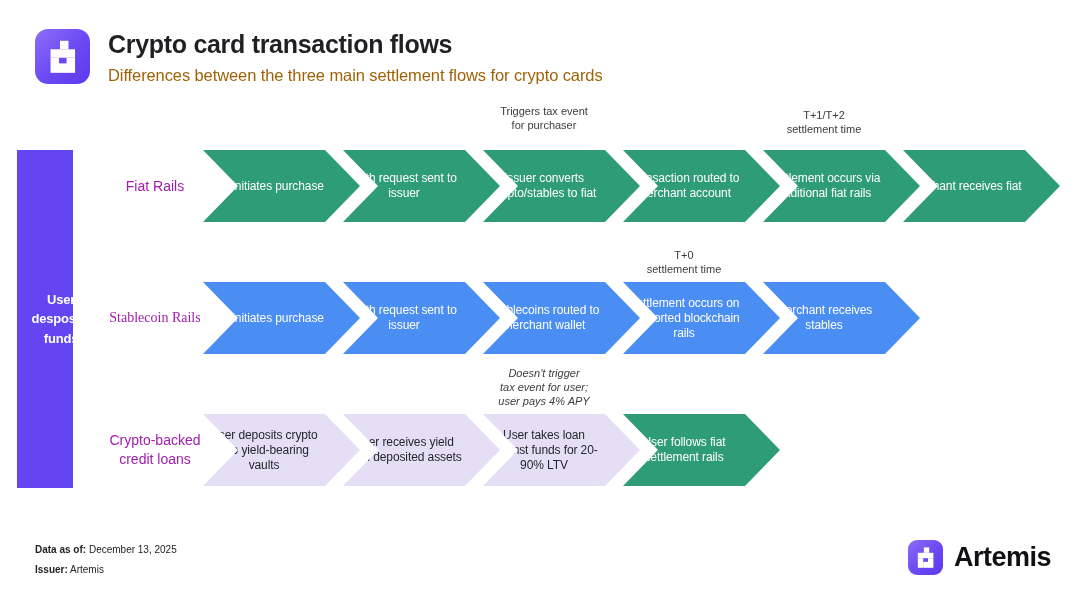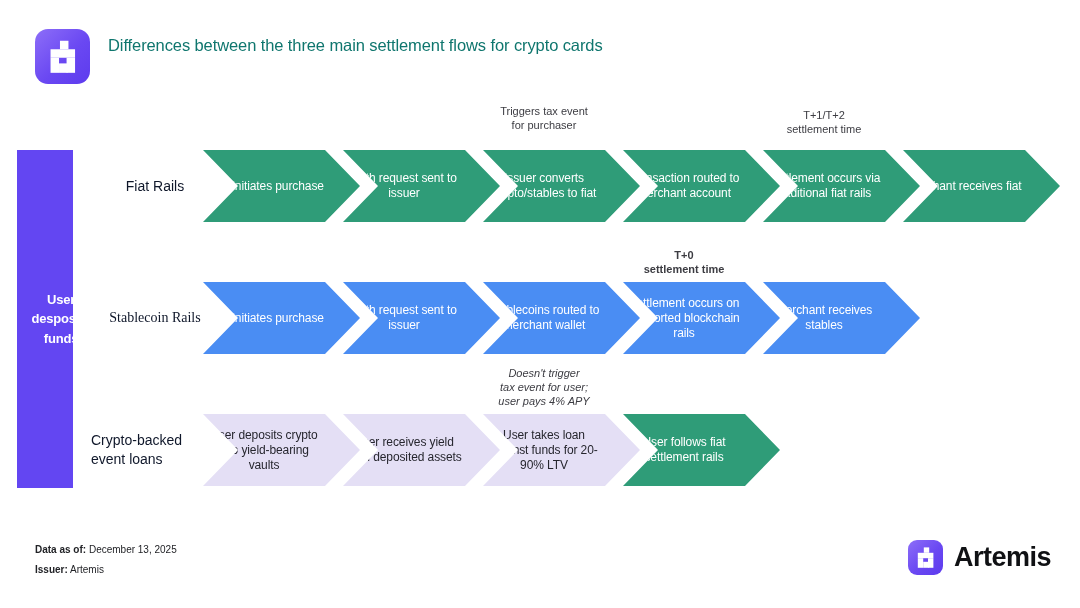--- a/index.html
+++ b/index.html
@@ -20,39 +20,39 @@
     display: flex; align-items: center; justify-content: center;
     flex: 0 0 auto;
   }
   .logo svg { width: 72%; height: 72%; }
   .logo.sm { width: 35px; height: 35px; border-radius: 9px; }
   .title {
     font-size: 25px; font-weight: 700; color: #1f2023;
     letter-spacing: -0.3px; line-height: 1.1; margin-top: 2px;
   }
   .subtitle {
-    font-size: 16.5px; font-weight: 500; color: #0f766e;
+    font-size: 16.5px; font-weight: 500; color: #a16207;
     margin-top: 7px; letter-spacing: -0.1px;
   }
 
   
   .leftbar {
     position: absolute; left: 17px; top: 150px; width: 56px; height: 338px;
     background: #6346f2;
     display: flex; align-items: center; justify-content: center; text-align: center;
     color: #fff; font-size: 13px; font-weight: 700; line-height: 1.5;
     letter-spacing: -0.2px;
     padding-left: 32px;
   }
 
   
   .row-label {
     position: absolute; left: 91px; width: 128px;
-    display: flex; align-items: center; justify-content: center; text-align: left;
-    font-size: 14px; color: #0f172a; line-height: 1.35;
+    display: flex; align-items: center; justify-content: center; text-align: center;
+    font-size: 14px; color: #a21caf; line-height: 1.35;
   }
   .chevron-row { position: absolute; left: 203px; display: flex; }
   .chevron {
     width: 157px; height: 72px; flex: 0 0 auto; margin-right: -17px;
     clip-path: polygon(0 0, 122px 0, 100% 50%, 122px 100%, 0 100%, 35px 50%);
     display: flex; align-items: center; justify-content: center;
     padding-right: 35px; text-align: center;
     font-size: 12px; line-height: 1.25; letter-spacing: -0.1px;
   }
   .annotation {
@@ -78,20 +78,21 @@
         <g fill="#ffffff">
           <rect x="9" y="1.5" width="4.5" height="4.5"></rect>
           <rect x="4" y="6" width="13" height="4.5"></rect>
           <rect x="4" y="10.5" width="4.5" height="8"></rect>
           <rect x="12.5" y="10.5" width="4.5" height="8"></rect>
           <rect x="8.5" y="13.5" width="4.5" height="5"></rect>
         </g>
       </svg>
     </div>
     <div>
+      <div class="title">Crypto card transaction flows</div>
       <div class="subtitle">Differences between the three main settlement flows for crypto cards</div>
     </div>
   </div>
 
   <div class="leftbar">
     <span>User desposits funds</span>
   </div>
 
   <div id="flow-area">
       <div class="row-label" style="top: 150px; height: 72px;">Fiat Rails</div>
@@ -108,23 +109,23 @@
       <div class="annotation" style="left: 824px; top: 108px;">T+1/T+2
 settlement time</div>
       <div class="row-label" style="top: 282px; height: 72px; font-family: Liberation Serif, serif;">Stablecoin Rails</div>
       <div class="chevron-row" style="top: 282px;">
         <div class="chevron" style="background: rgb(74, 141, 243); color: rgb(255, 255, 255);">User initiates purchase</div>
         <div class="chevron" style="background: rgb(74, 141, 243); color: rgb(255, 255, 255);">Auth request sent to issuer</div>
         <div class="chevron" style="background: rgb(74, 141, 243); color: rgb(255, 255, 255);">Stablecoins routed to merchant wallet</div>
         <div class="chevron" style="background: rgb(74, 141, 243); color: rgb(255, 255, 255);">Settlement occurs on supported blockchain rails</div>
         <div class="chevron" style="background: rgb(74, 141, 243); color: rgb(255, 255, 255);">Merchant receives stables</div>
       </div>
-      <div class="annotation" style="left: 684px; top: 248px; font-weight: bold;">T+0
+      <div class="annotation" style="left: 684px; top: 248px;">T+0
 settlement time</div>
-      <div class="row-label" style="top: 414px; height: 72px;">Crypto-backed event loans</div>
+      <div class="row-label" style="top: 414px; height: 72px;">Crypto-backed credit loans</div>
       <div class="chevron-row" style="top: 414px;">
         <div class="chevron" style="background: rgb(228, 223, 245); color: rgb(38, 38, 46);">User deposits crypto into yield-bearing vaults</div>
         <div class="chevron" style="background: rgb(228, 223, 245); color: rgb(38, 38, 46);">User receives yield from deposited assets</div>
         <div class="chevron" style="background: rgb(228, 223, 245); color: rgb(38, 38, 46);">User takes loan against funds for 20-90% LTV</div>
         <div class="chevron" style="background: rgb(47, 156, 120); color: rgb(255, 255, 255);">User follows fiat settlement rails</div>
       </div>
       <div class="annotation" style="left: 544px; top: 366px; font-style: italic;">Doesn't trigger
 tax event for user;
 user pays 4% APY</div>
     </div>

